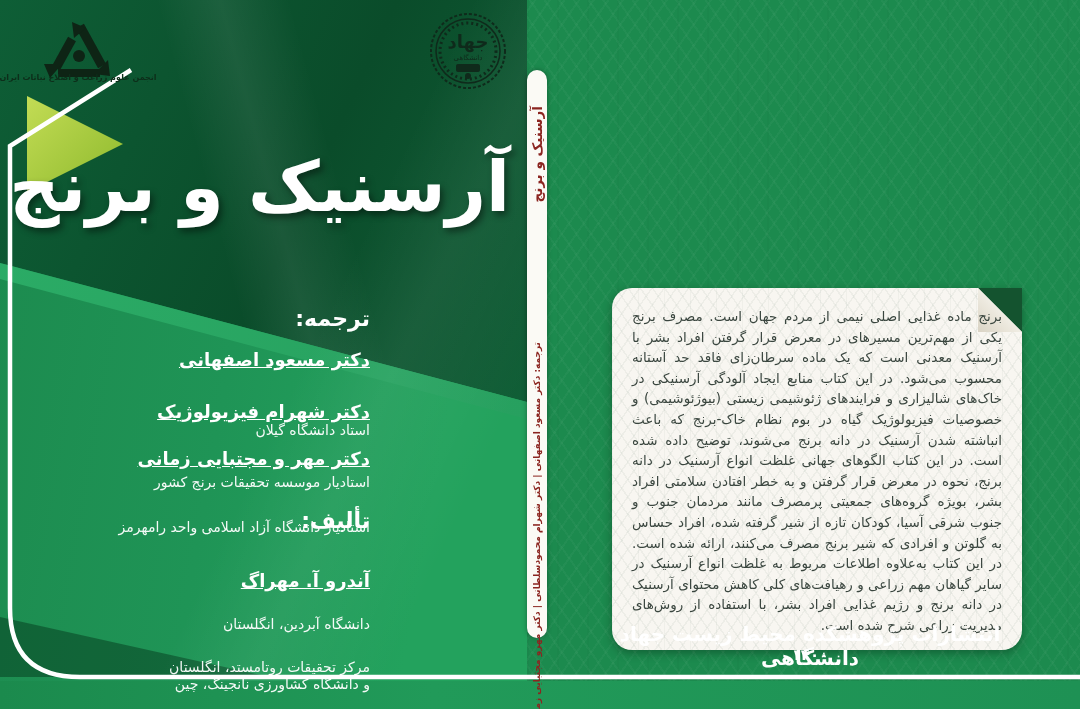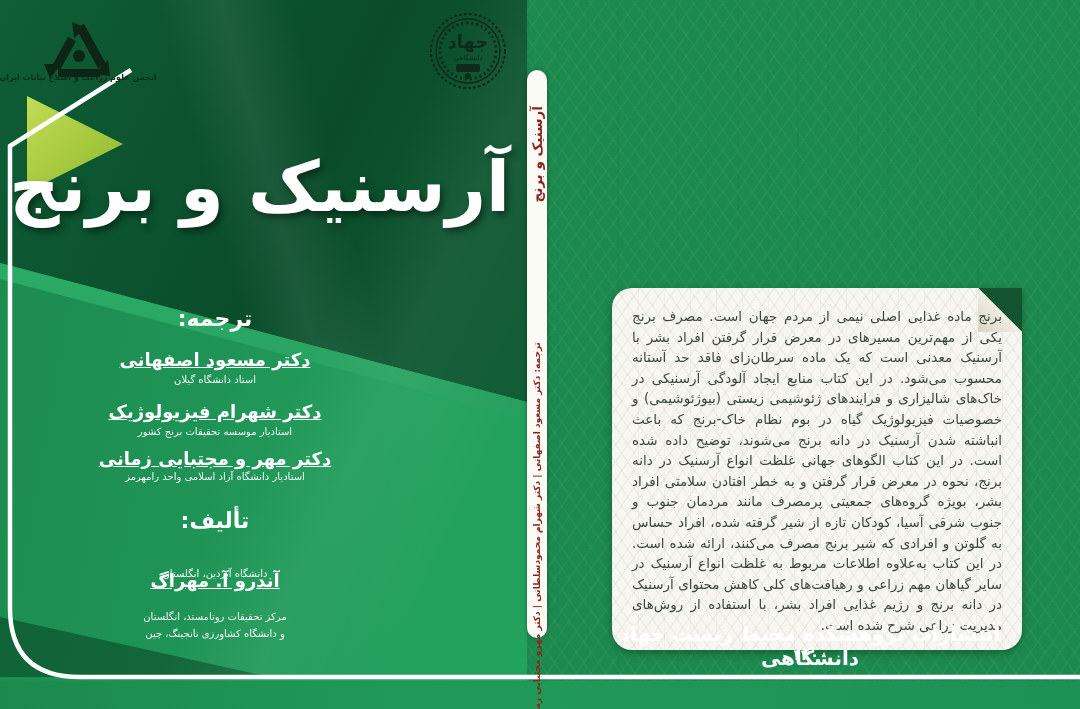--- a/index.html
+++ b/index.html
@@ -54,24 +54,24 @@
   
   .society-logo{position:absolute;left:42px;top:16px;z-index:8;}
   .society-caption{position:absolute;left:-7px;top:73px;width:170px;z-index:8;text-align:center;
     font-size:8px;font-weight:bold;color:#0D2E1A;direction:rtl;}
   .jahad-logo{position:absolute;left:428px;top:6px;z-index:8;}
 
   
   .title{position:absolute;left:52px;top:146px;width:458px;z-index:8;direction:rtl;white-space:nowrap;
     text-align:center;color:#FFFFFF;font-weight:bold;font-size:70px;
     text-shadow:3px 4px 7px rgba(0,0,0,0.45);}
-  .fc-block{position:absolute;left:60px;width:310px;z-index:8;direction:rtl;text-align:center;color:#FFFFFF;}
+  .fc-block{position:absolute;left:60px;width:310px;z-index:8;direction:rtl;text-align:right;color:#FFFFFF;}
   .fc-heading{font-size:22px;font-weight:bold;}
   .fc-name{font-size:18px;font-weight:bold;text-decoration:underline;}
-  .fc-aff{font-size:10px;color:rgba(255,255,255,0.95);}
+  .fc-aff{font-size:14px;color:rgba(255,255,255,0.95);margin-top:48px;}
 
   
   .back-box{position:absolute;left:612px;top:288px;width:410px;z-index:8;
     background:#F8F6F1;border-radius:20px;border-top-right-radius:0;
     box-shadow:0 3px 10px rgba(0,20,10,0.35);padding:18px 20px 14px 20px;}
   .back-box .boxpat{position:absolute;inset:0;border-radius:20px;border-top-right-radius:0;
     background-image:
       repeating-linear-gradient(55deg, rgba(60,95,75,0.055) 0 1.5px, transparent 1.5px 10px),
       repeating-linear-gradient(-55deg, rgba(60,95,75,0.055) 0 1.5px, transparent 1.5px 10px),
       repeating-linear-gradient(90deg, rgba(60,95,75,0.045) 0 1px, transparent 1px 26px);

